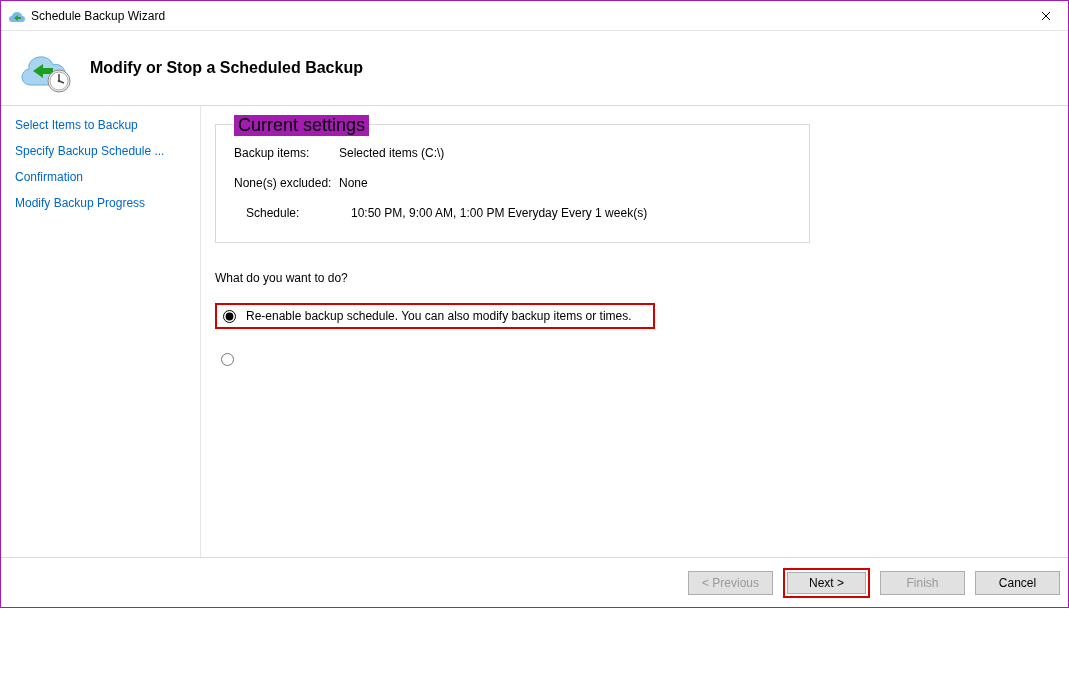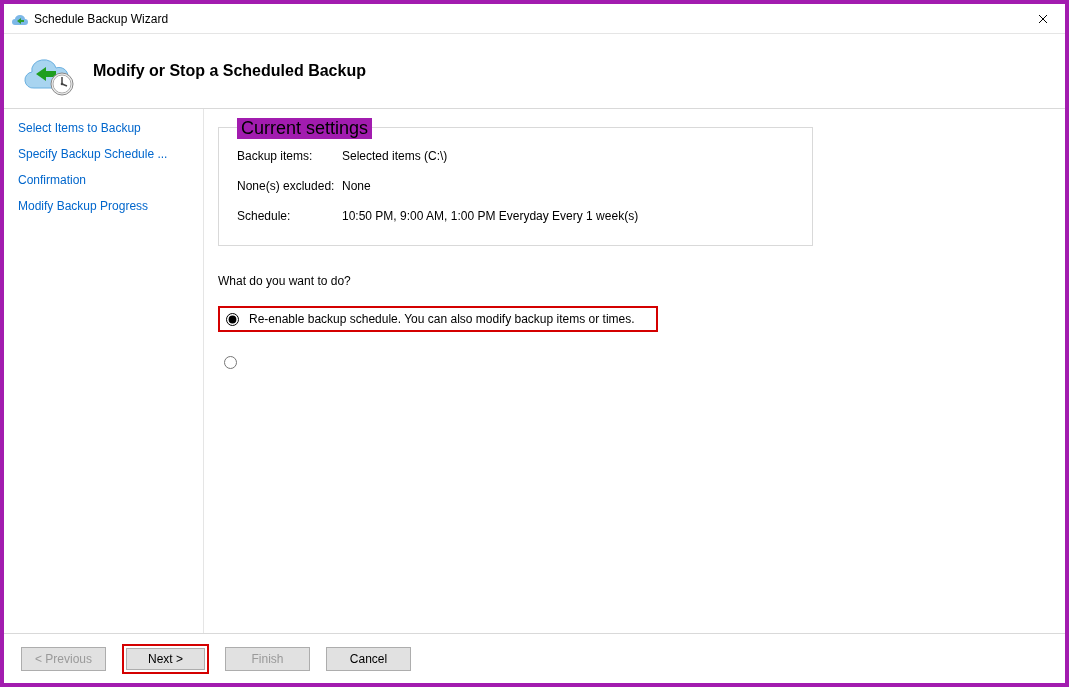--- a/index.html
+++ b/index.html
@@ -1,20 +1,20 @@
 <!DOCTYPE html>
 <html><head>
 <meta charset="utf-8">
 <style>
   * { box-sizing: border-box; }
   html, body { margin: 0; padding: 0; font-family: "Segoe UI", Tahoma, sans-serif; font-size: 12px; color: #000; background: #fff; }
   .window {
     width: 1069px;
-    height: 687px;
-    border: 4px solid #a21caf;
+    height: 608px;
+    border: 1px solid #a21caf;
     display: flex;
     flex-direction: column;
     background: #fff;
     position: relative;
   }
   .titlebar {
     height: 30px;
     display: flex;
     align-items: center;
     padding: 0 0 0 8px;
@@ -78,38 +78,39 @@
     position: relative;
     top: -24px;
     background: #a21caf;
     padding: 0 4px;
     font-size: 18px;
     color:#000;
     display:inline-block;
   }
   .fieldset-content { margin-top: -14px; }
   .settings-row { display:flex; margin-bottom: 16px; }
-  .settings-row:last-child { margin-bottom: 0; }
+  .settings-row:last-child { margin-bottom: 0; margin-left: 12px; }
   .settings-label { width: 105px; color:#000; }
   .settings-value { color:#000; }
 
   .question-label { margin: 28px 0 18px 4px; color:#000; }
 
   .radio-row { display:flex; align-items:center; margin: 0 0 20px 4px; padding: 4px 6px; }
   .radio-row input[type=radio] { margin: 0 10px 0 0; accent-color:#000; width:13px; height:13px;}
   .radio-row label { color:#000; }
   .highlight-box { border: 2px solid #d40000; width: 440px; }
 
   .footer {
     height: 50px;
     border-top: 1px solid #d9d9d9;
     display:flex;
     align-items:center;
-    padding: 0 17px;
-    gap: 16px;
+    justify-content:flex-end;
+    padding: 0 8px;
+    gap: 10px;
     margin-top: auto;
   }
   .btn {
     min-width: 85px;
     height: 24px;
     border: 1px solid #adadad;
     background: #e1e1e1;
     font-size: 12px;
     color:#000;
     display:flex; align-items:center; justify-content:center;

